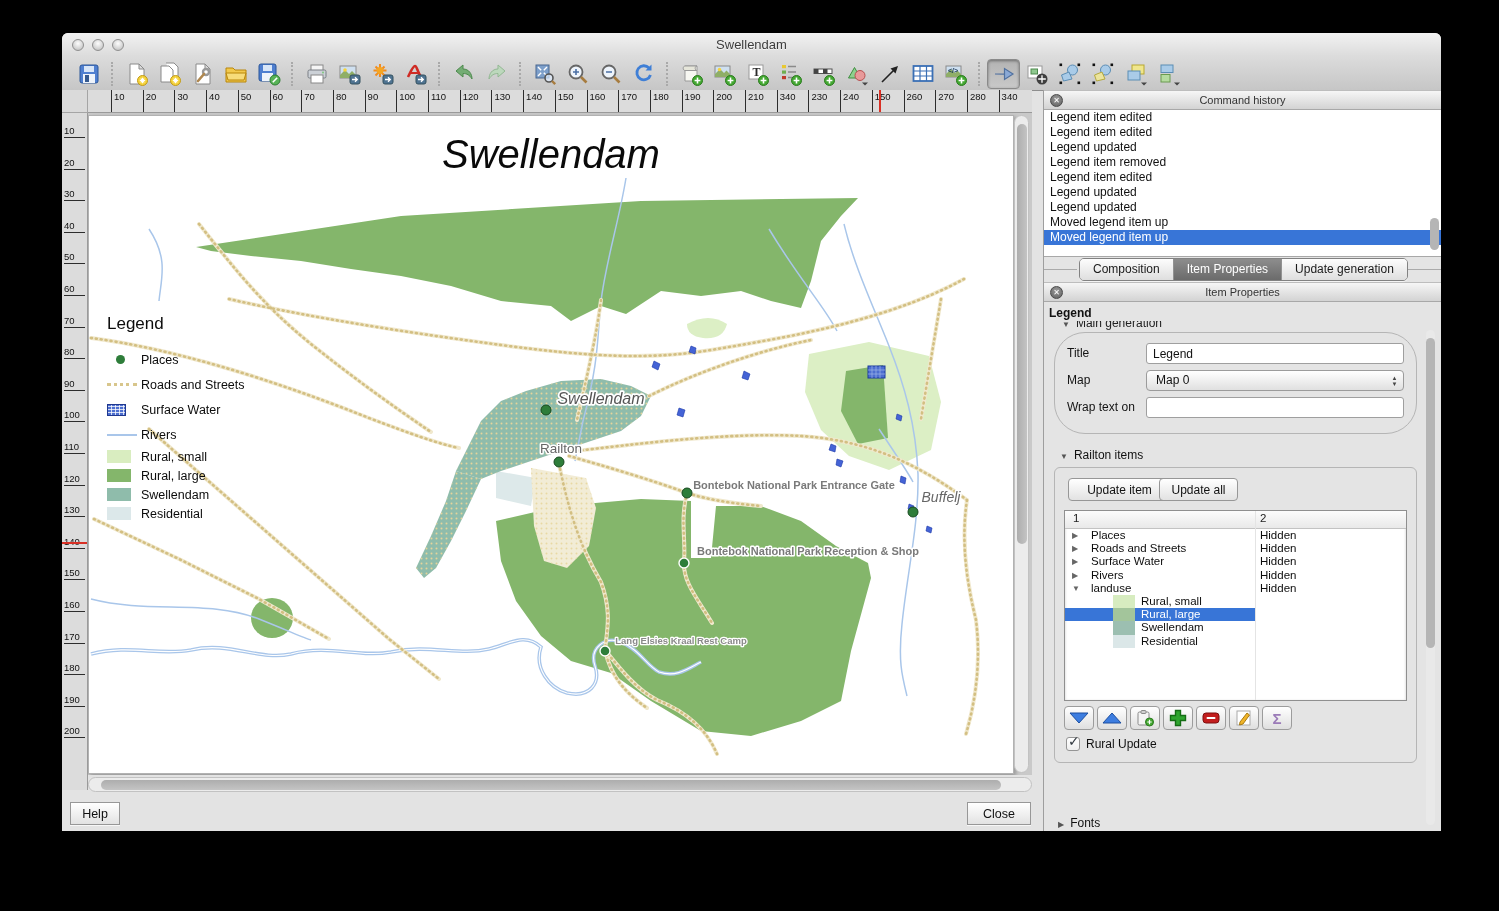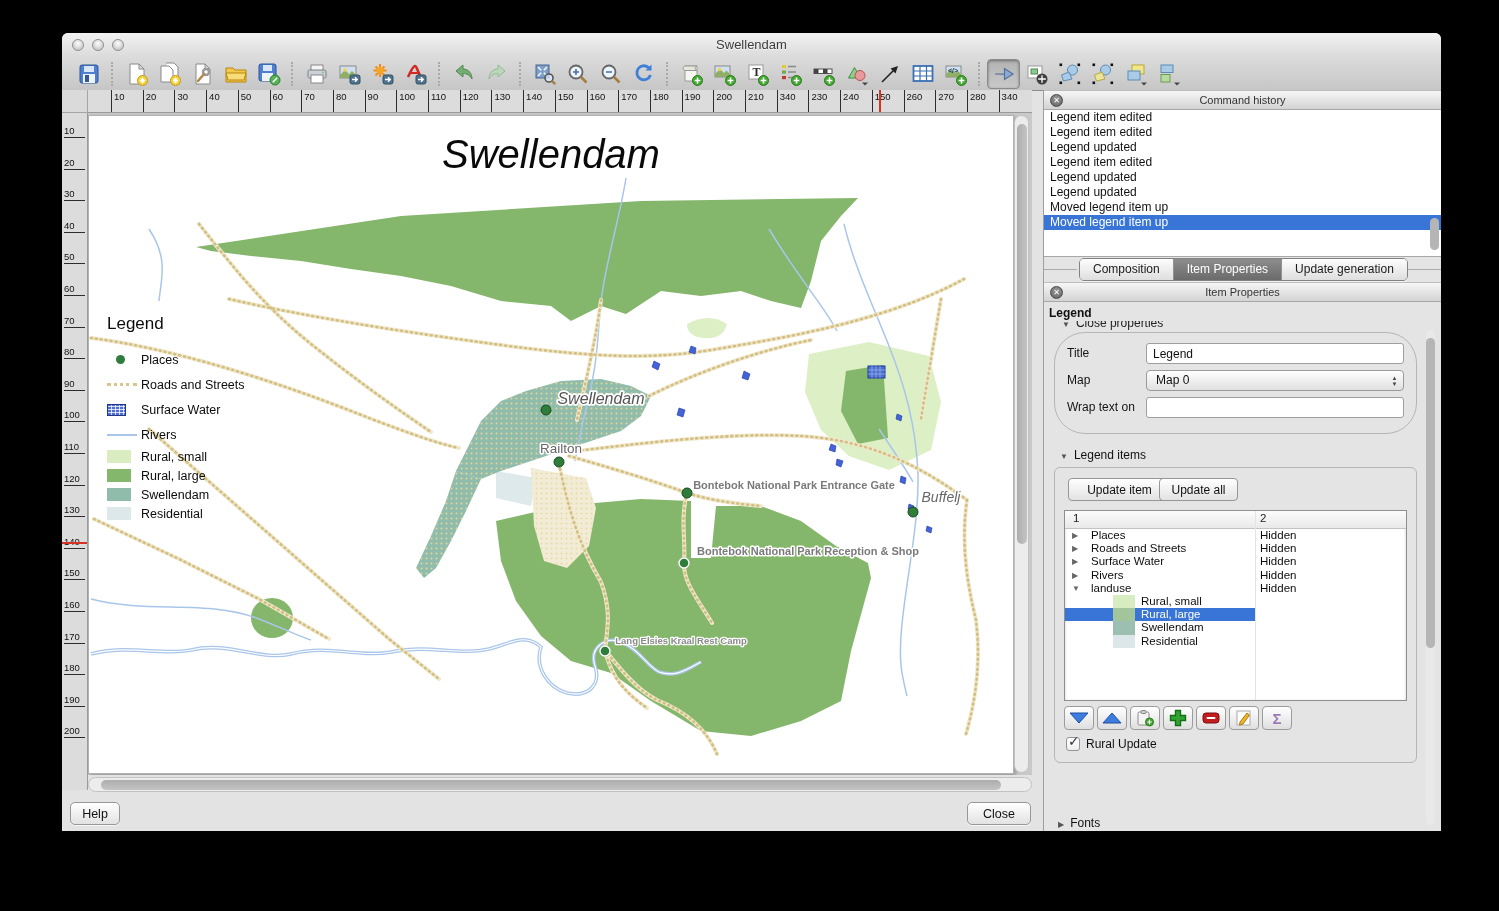--- a/index.html
+++ b/index.html
@@ -41,21 +41,21 @@
   .mlg-row.sp{height:25px;}  .mlg-row.tight{height:19px;}
   .mlg-sym{width:34px;display:flex;align-items:center;justify-content:flex-start;flex:0 0 34px;}
   .mlg-label{font-size:12.5px;color:#0c0c0c;white-space:nowrap;}
   .sym-dot{width:9px;height:9px;border-radius:50%;margin-left:9px;}
   .sym-road{width:30px;border-top:3px dotted #d8c68c;}
   .sym-water{width:19px;height:12px;box-sizing:border-box;border:1px solid #20388f;
     background-image:repeating-linear-gradient(0deg,transparent 0 2px,rgba(255,255,255,.75) 2px 3px),repeating-linear-gradient(90deg,transparent 0 3px,rgba(255,255,255,.75) 3px 4px);}
   .sym-river{width:30px;height:2px;}
   .sym-swatch{width:24px;height:13px;}
   
-  .macbtn{position:absolute;background:linear-gradient(#ffffff,#e2e2e2);border:1px solid #979797;border-radius:5px;
+  .macbtn{position:absolute;background:linear-gradient(#ffffff,#e2e2e2);border:1px solid #979797;border-radius:0;
     font-size:12.5px;color:#111;height:23px;box-sizing:border-box;text-align:center;line-height:21px;font-family:inherit;box-shadow:0 1px 0 rgba(255,255,255,.7);}
   
   .rightzone{position:absolute;left:981px;top:57px;width:398px;height:741px;background:#e4e4e4;border-left:1px solid #9e9e9e;box-sizing:border-box;}
   .phdr{position:absolute;left:0;width:100%;height:20px;background:linear-gradient(#f6f6f6,#d3d3d3);
     border-top:1px solid #bdbdbd;border-bottom:1px solid #a8a8a8;box-sizing:border-box;}
   .phdr .ptitle{position:absolute;left:0;right:0;top:3px;text-align:center;font-size:11px;color:#333;}
   .closebtn{position:absolute;left:6px;top:3px;width:13px;height:13px;border-radius:50%;
     background:radial-gradient(circle at 50% 35%,#9c9c9c,#5e5e5e);border:1px solid #4a4a4a;box-sizing:border-box;color:#fff;
     font-size:8px;line-height:11px;text-align:center;font-weight:bold;}
   .histlist{position:absolute;left:0;top:20px;width:100%;height:147px;background:#fff;border-bottom:1px solid #a8a8a8;box-sizing:border-box;overflow:hidden;}
@@ -578,20 +578,21 @@
 
     <div class="phdr" style="top:0;">
       <div class="closebtn">✕</div>
       <div class="ptitle">Command history</div>
     </div>
     <div class="histlist">
       <div>
             <div class="hrow">Legend item edited</div>
             <div class="hrow">Legend item edited</div>
             <div class="hrow">Legend updated</div>
+            <div class="hrow">Legend item removed</div>
             <div class="hrow">Legend item edited</div>
             <div class="hrow">Legend updated</div>
             <div class="hrow">Legend updated</div>
             <div class="hrow">Moved legend item up</div>
             <div class="hrow selected">Moved legend item up</div>
           </div>
       <div class="histsb"></div>
     </div>
 
     <div class="tabswrap">
@@ -604,40 +605,40 @@
       </div>
     </div>
 
     <div class="phdr" style="top:192px;">
       <div class="closebtn">✕</div>
       <div class="ptitle">Item Properties</div>
     </div>
     <div class="iptype" style="top:216px;">Legend</div>
 
     <div class="clipped" style="top:231px;">
-      <div class="inner"><span class="caret-s">▼</span><span>Close properties</span></div>
+      <div class="inner"><span class="caret-s">▼</span><span>Main generation</span></div>
     </div>
 
     <div class="gbox" style="left:10px;top:242px;width:361px;height:100px;border-radius:31px;">
       <span class="flabel" style="left:12px;top:13px;">Title</span>
       <input class="tfield" style="left: 91px; top: 10px; width: 258px;" value="Legend">
       <span class="flabel" style="left:12px;top:40px;">Map</span>
       <div class="combo" style="left:91px;top:37px;width:258px;">
         <span>Map 0</span>
         <span class="spinner">
               <span>▲</span>
               <span>▼</span>
             </span>
       </div>
       <span class="flabel" style="left:12px;top:67px;">Wrap text on</span>
       <input class="tfield" style="left: 91px; top: 64px; width: 258px;" value="">
     </div>
 
     <div class="secthdr" style="left:16px;top:358px;">
-      <span class="caret-s">▼</span><span>Legend items</span>
+      <span class="caret-s">▼</span><span>Railton items</span>
     </div>
 
     <div class="gbox" style="left:10px;top:377px;width:361px;height:294px;">
       <button class="ubtn" style="left:13px;top:10px;width:103px;">Update item</button>
       <button class="ubtn" style="left:104px;top:10px;width:79px;">Update all</button>
 
       <div class="tree" style="left:9px;top:42px;width:341px;height:189px;">
         <div class="theader">
           <span class="c1">1</span>
           <span class="c2">2</span>

